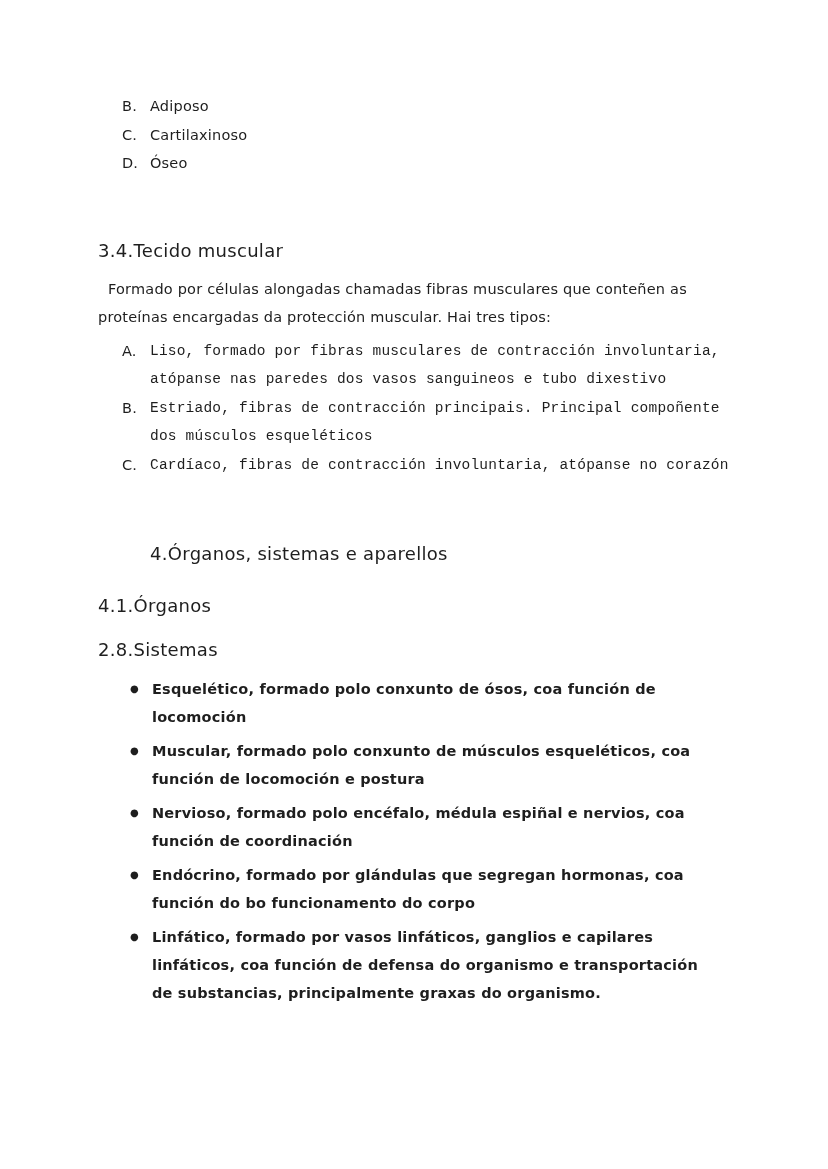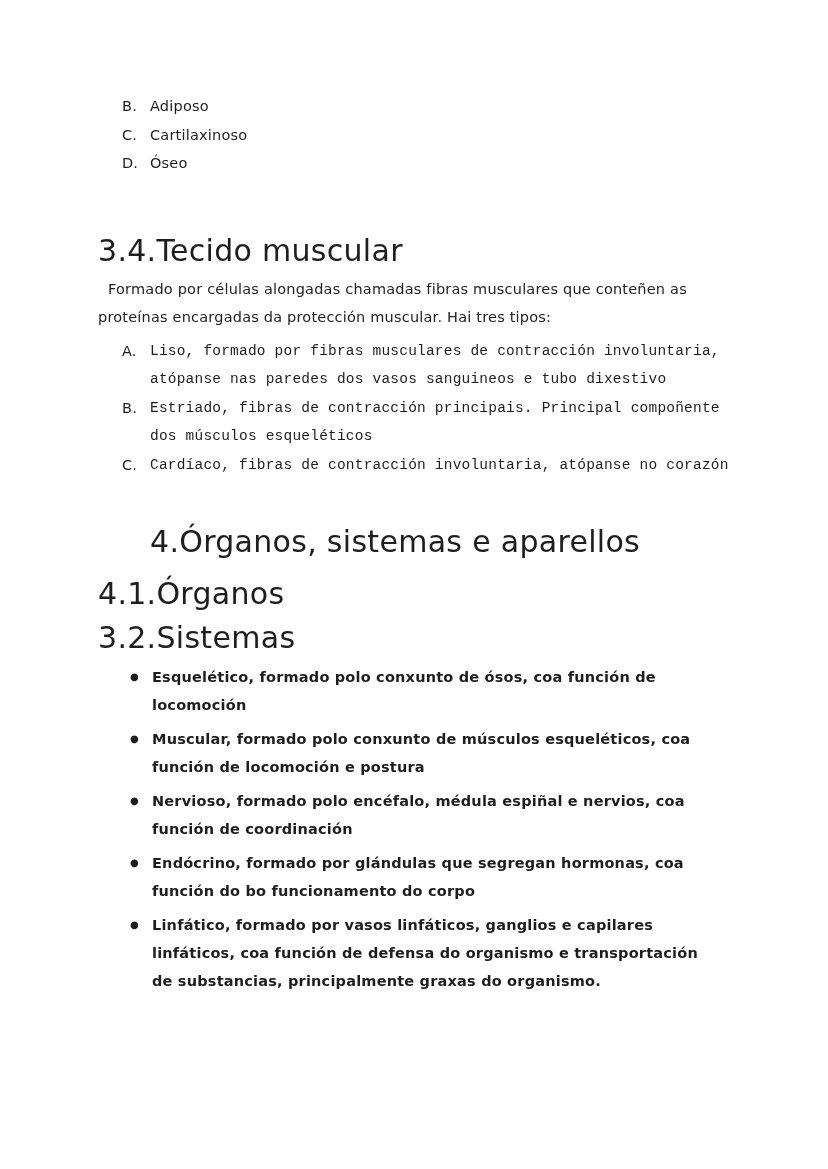--- a/index.html
+++ b/index.html
@@ -23,27 +23,27 @@
     font-size: 14.5px;
     line-height: 28px;
     letter-spacing: 0.2px;
   }
   
   .top-list { margin-left: 24px; margin-bottom: 0; }
   .li-row { display: flex; line-height: 28.5px; }
   .li-marker { width: 28px; flex: 0 0 28px; }
   .li-text  { flex: 1 1 auto; }
   h1.sec {
-    font-size: 30px;
+    font-size: 18px;
     font-weight: 400;
     letter-spacing: 0.3px;
     line-height: 34px;
   }
   .h-34  { margin-top: 56px; }
-  .h-4   { margin-top: 46px; margin-left: 52px; }
+  .h-4   { margin-top: 58px; margin-left: 52px; }
   .h-41  { margin-top: 18px; }
   .h-42  { margin-top: 10px; }
   .para { margin-top: 7px; text-indent: 10px; max-width: 634px; }
   .para-tight { margin-top: 12px; text-indent: 10px; max-width: 634px; }
   .abc-list { margin-top: 6px; margin-left: 24px; }
   .abc-list .li-text { max-width: 582px; font-family: Liberation Mono, monospace; }
   .bullet-list { margin-top: 8px; margin-left: 32px; }
   .bullet-row { display: flex; line-height: 28px; margin-bottom: 6px; }
   .bullet-glyph {
     width: 22px; flex: 0 0 22px;
@@ -87,21 +87,21 @@
     <div class="li-row">
       <span class="li-marker">C.</span>
       <span class="li-text">Cardíaco, fibras de contracción involuntaria, atópanse no corazón</span>
     </div>
   </div>
 
   <h1 class="sec h-4">4.Órganos, sistemas e aparellos</h1>
 
   <h1 class="sec h-41">4.1.Órganos</h1>
 
-  <h1 class="sec h-42">3.2.Sistemas</h1>
+  <h1 class="sec h-42">2.8.Sistemas</h1>
 
   <div class="bullet-list hand">
     <div class="bullet-row">
       <span class="bullet-glyph">●</span>
       <span class="bullet-text">Esquelético, formado polo conxunto de ósos, coa función de locomoción</span>
     </div>
     <div class="bullet-row">
       <span class="bullet-glyph">●</span>
       <span class="bullet-text">Muscular, formado polo conxunto de músculos esqueléticos, coa función de locomoción e postura</span>
     </div>

